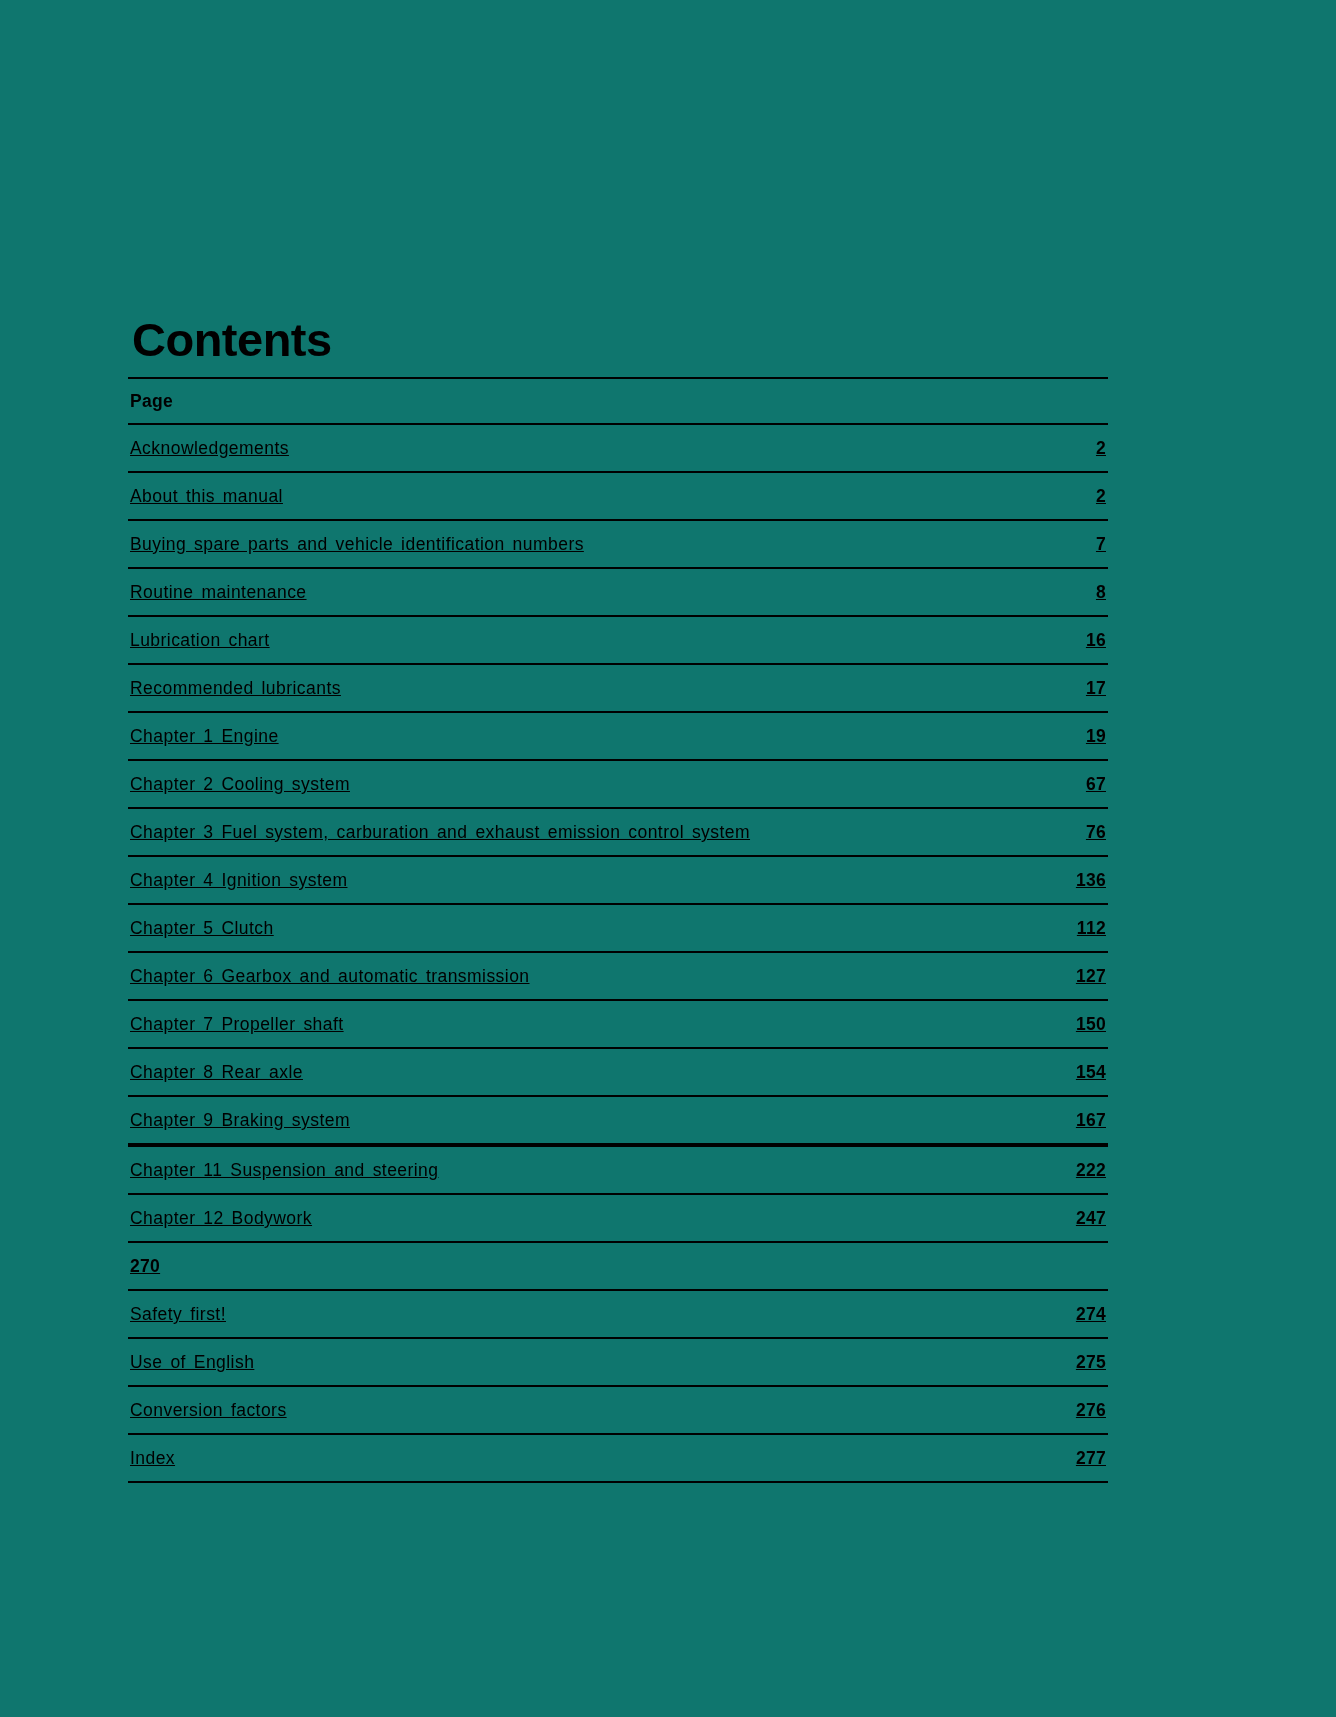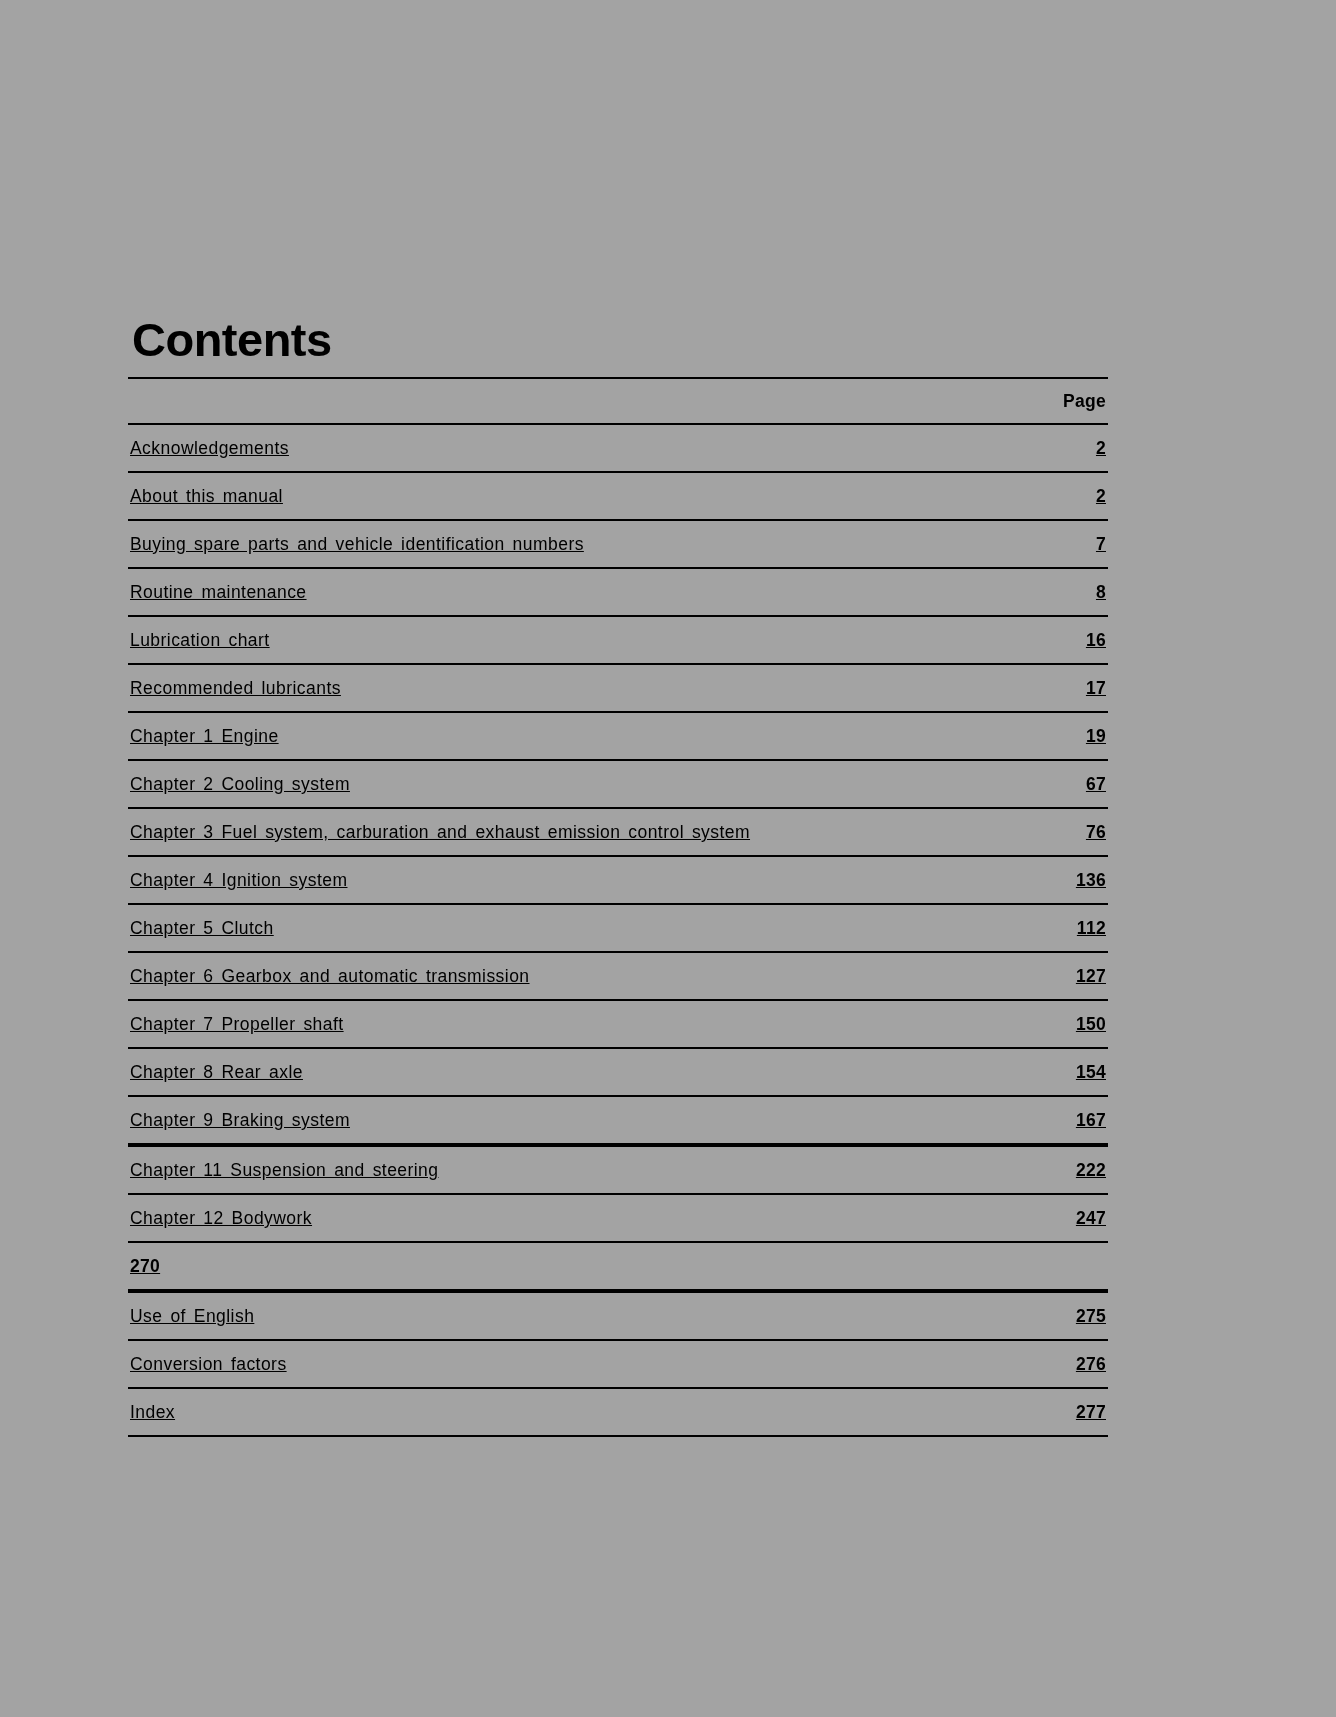--- a/index.html
+++ b/index.html
@@ -15,21 +15,21 @@
     position: relative;
     overflow: hidden;
   }
 
   .page {
     position: absolute;
     left: 0;
     top: 0;
     width: 1336px;
     height: 1717px;
-    background: #a3a3a3;
+    background: #0f766e;
   }
 
   
   .toc {
     position: absolute;
     left: 128px;
     top: 316px;
     width: 980px;
   }
 
@@ -76,21 +76,20 @@
     white-space: nowrap;
   }
 
   .row.bold .label {
     font-weight: bold;
   }
 
   .header-row {
     display: flex;
     align-items: baseline;
-    justify-content: flex-end;
     height: 44px;
     box-sizing: border-box;
     padding: 0 2px;
   }
   .header-row .page-head {
     font-size: 17.5px;
     line-height: 44px;
     font-weight: bold;
     letter-spacing: 0.3px;
   }
@@ -195,20 +194,24 @@
         <div class="rule"></div>
         <div class="row">
           <span class="label">Chapter 12  Bodywork</span>
           <span class="page-no">247</span>
         </div>
         <div class="rule"></div>
         <div class="row bold">
           <span class="page-no">270</span>
         </div>
         <div class="rule"></div>
+        <div class="row">
+          <span class="label">Safety first!</span>
+          <span class="page-no">274</span>
+        </div>
         <div class="rule"></div>
         <div class="row">
           <span class="label">Use of English</span>
           <span class="page-no">275</span>
         </div>
         <div class="rule"></div>
         <div class="row">
           <span class="label">Conversion factors</span>
           <span class="page-no">276</span>
         </div>

